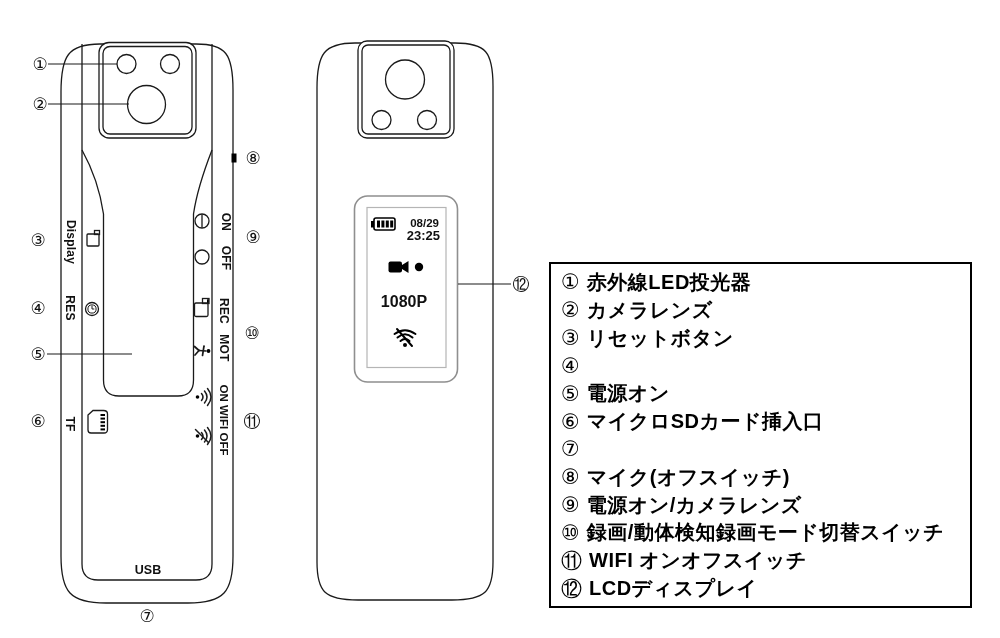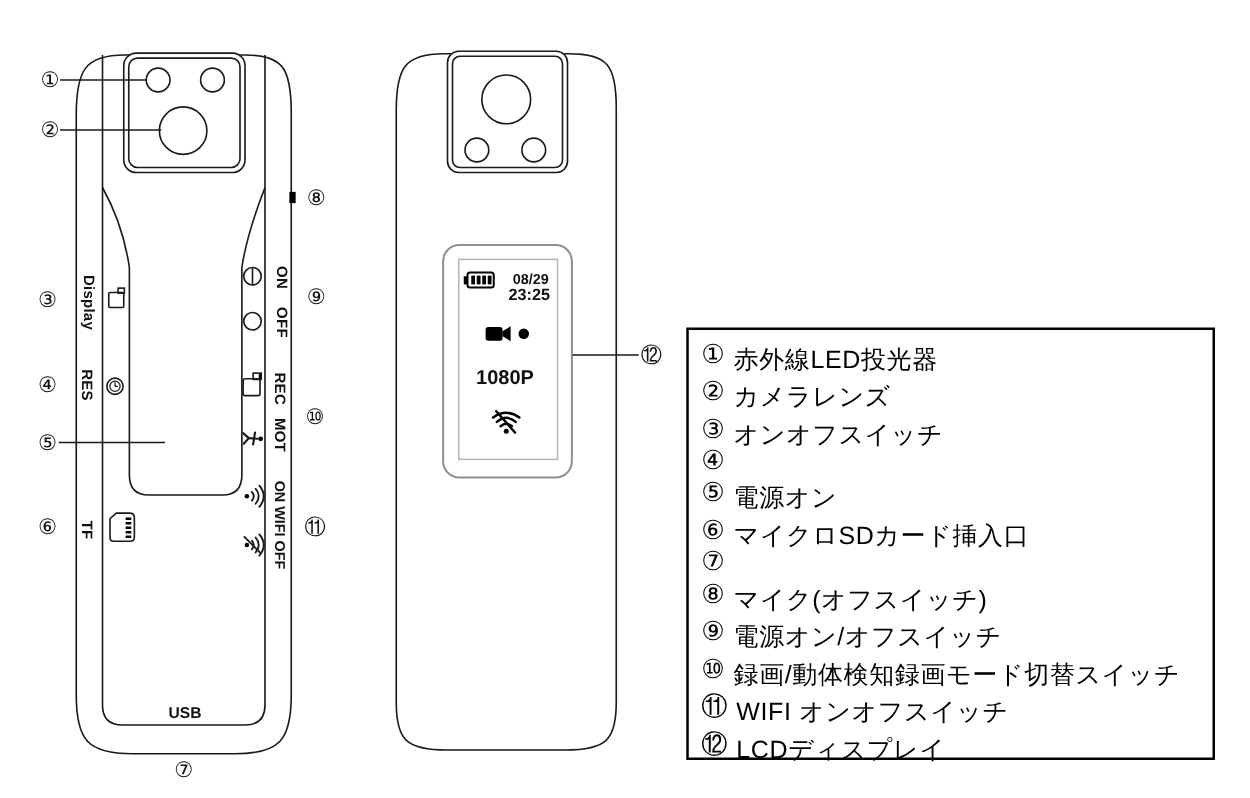--- a/index.html
+++ b/index.html
@@ -18,21 +18,21 @@
   .usb-label { font-size:12.5px; font-weight:bold; }
 
   .legend {
     position:absolute; left:549px; top:262px; width:423px; height:346px;
     border:2px solid #000; box-sizing:border-box; background:#fff;
     display:flex; flex-direction:column; justify-content:space-around;
     padding:4px 6px 4px 10px;
   }
   .legend-row { display:flex; align-items:center; line-height:1; white-space:nowrap; color:#000; }
   .legend-num { font-size:21px; font-weight:400; margin-right:7px; flex:0 0 auto; }
-  .legend-label { font-size:20px; font-weight:400; letter-spacing:0.5px;margin-top:10px; }
+  .legend-label { font-size:20px; font-weight:700; letter-spacing:0.5px; }
 </style>
 </head>
 <body>
 
 <div id="stage">
 
 <svg width="1000" height="638" viewBox="0 0 1000 638">
   <g stroke="#1a1a1a" stroke-width="1.3" fill="none">
 
     <g>
@@ -186,21 +186,21 @@
   <div class="legend-row">
         <span class="legend-num">①</span>
         <span class="legend-label">赤外線LED投光器</span>
       </div>
   <div class="legend-row">
         <span class="legend-num">②</span>
         <span class="legend-label">カメラレンズ</span>
       </div>
   <div class="legend-row">
         <span class="legend-num">③</span>
-        <span class="legend-label">オンオフスイッチ</span>
+        <span class="legend-label">リセットボタン</span>
       </div>
   <div class="legend-row">
         <span class="legend-num">④</span>
       </div>
   <div class="legend-row">
         <span class="legend-num">⑤</span>
         <span class="legend-label">電源オン</span>
       </div>
   <div class="legend-row">
         <span class="legend-num">⑥</span>
@@ -208,21 +208,21 @@
       </div>
   <div class="legend-row">
         <span class="legend-num">⑦</span>
       </div>
   <div class="legend-row">
         <span class="legend-num">⑧</span>
         <span class="legend-label">マイク(オフスイッチ)</span>
       </div>
   <div class="legend-row">
         <span class="legend-num">⑨</span>
-        <span class="legend-label">電源オン/オフスイッチ</span>
+        <span class="legend-label">電源オン/カメラレンズ</span>
       </div>
   <div class="legend-row">
         <span class="legend-num">⑩</span>
         <span class="legend-label">録画/動体検知録画モード切替スイッチ</span>
       </div>
   <div class="legend-row">
         <span class="legend-num">⑪</span>
         <span class="legend-label">WIFI オンオフスイッチ</span>
       </div>
   <div class="legend-row">

